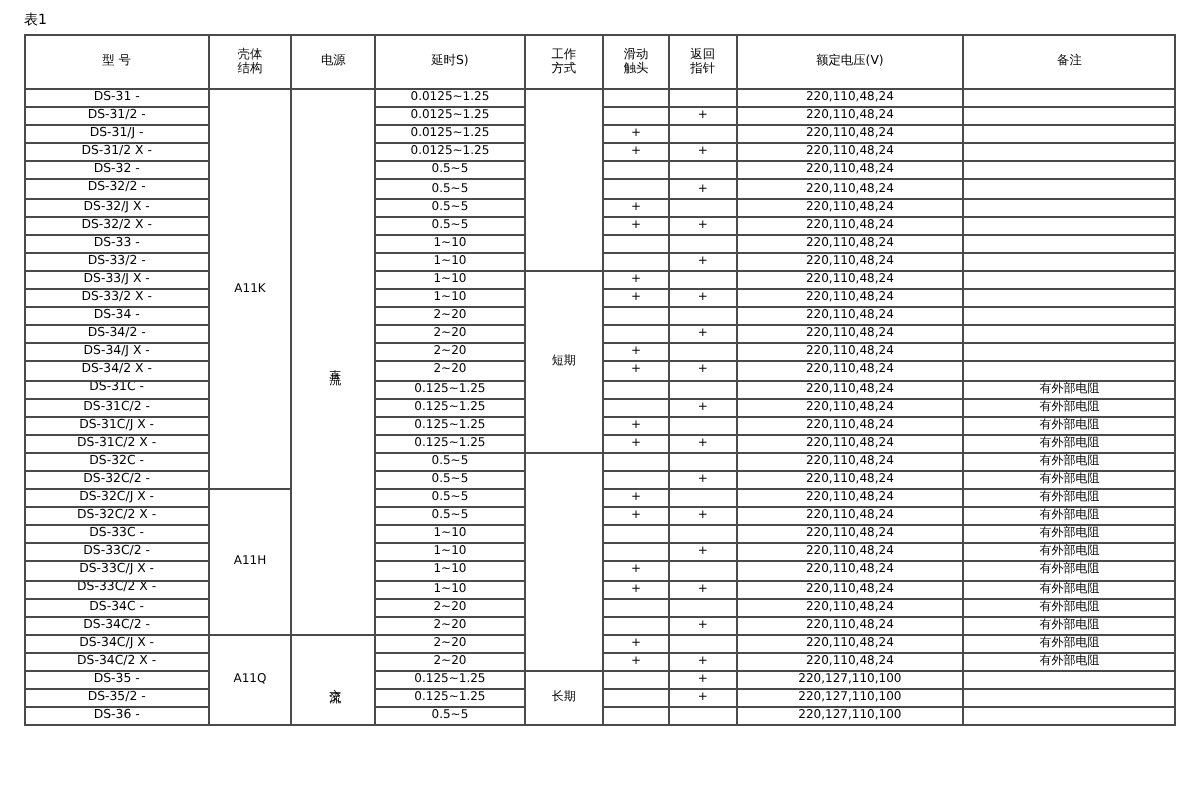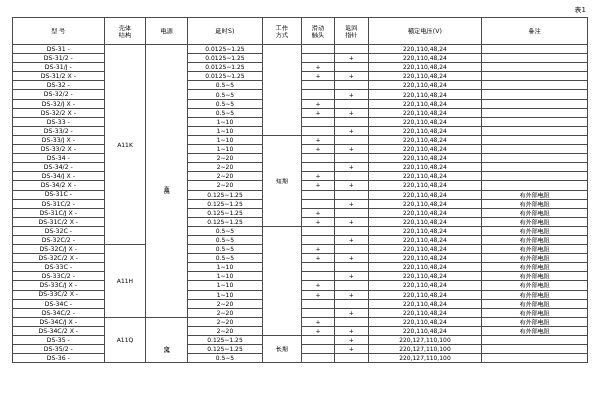--- a/index.html
+++ b/index.html
@@ -10,21 +10,21 @@
     color:#000;
     overflow:hidden;
   }
   .page{
     position:relative;
     width:600px;height:400px;
     box-sizing:border-box;
     padding:6px 12px 0 12px;
   }
   .caption{
-    text-align:right;
+    text-align:left;
     font-size:7px;
     line-height:9px;
     padding-right:2px;
     margin-bottom:2px;
     color:#000;
   }
   table.spec{
     border-collapse:collapse;
     table-layout:fixed;
     width:576px;

